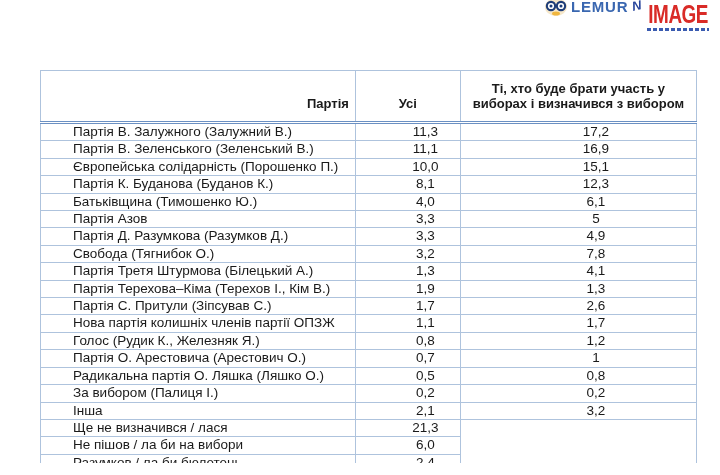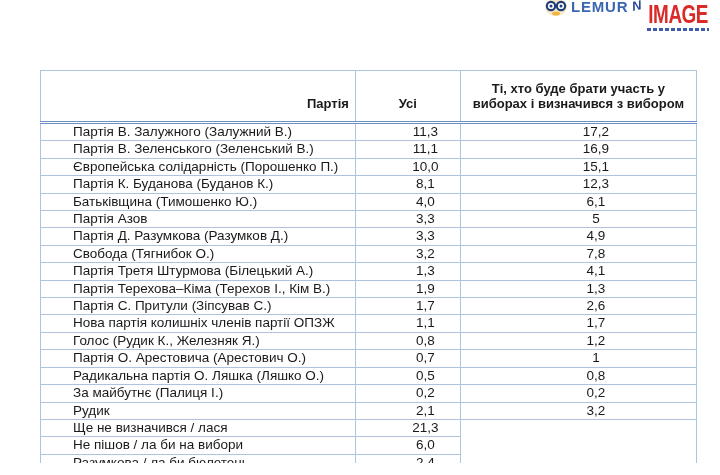--- a/index.html
+++ b/index.html
@@ -223,40 +223,40 @@
         <td class="party">Партія О. Арестовича (Арестович О.)</td>
         <td class="num">0,7</td>
         <td class="num">1</td>
       </tr>
       <tr>
         <td class="party">Радикальна партія О. Ляшка (Ляшко О.)</td>
         <td class="num">0,5</td>
         <td class="num">0,8</td>
       </tr>
       <tr>
-        <td class="party">За майбутнє (Палиця І.)</td>
+        <td class="party">За вибором (Палиця І.)</td>
         <td class="num">0,2</td>
         <td class="num">0,2</td>
       </tr>
       <tr>
-        <td class="party">Рудик</td>
+        <td class="party">Інша</td>
         <td class="num">2,1</td>
         <td class="num">3,2</td>
       </tr>
       <tr>
         <td class="party">Ще не визначився / лася</td>
         <td class="num">21,3</td>
         <td class="num merged" rowspan="4">х</td>
       </tr>
       <tr>
         <td class="party">Не пішов / ла би на вибори</td>
         <td class="num">6,0</td>
       </tr>
       <tr>
-        <td class="party">Разумкова / ла би бюлетень</td>
+        <td class="party">Разумков / ла би бюлетень</td>
         <td class="num">2,4</td>
       </tr>
       <tr>
         <td class="party">Відмова відповісти</td>
         <td class="num">4,2</td>
       </tr>
     </tbody>
   </table>
 
 </div>

